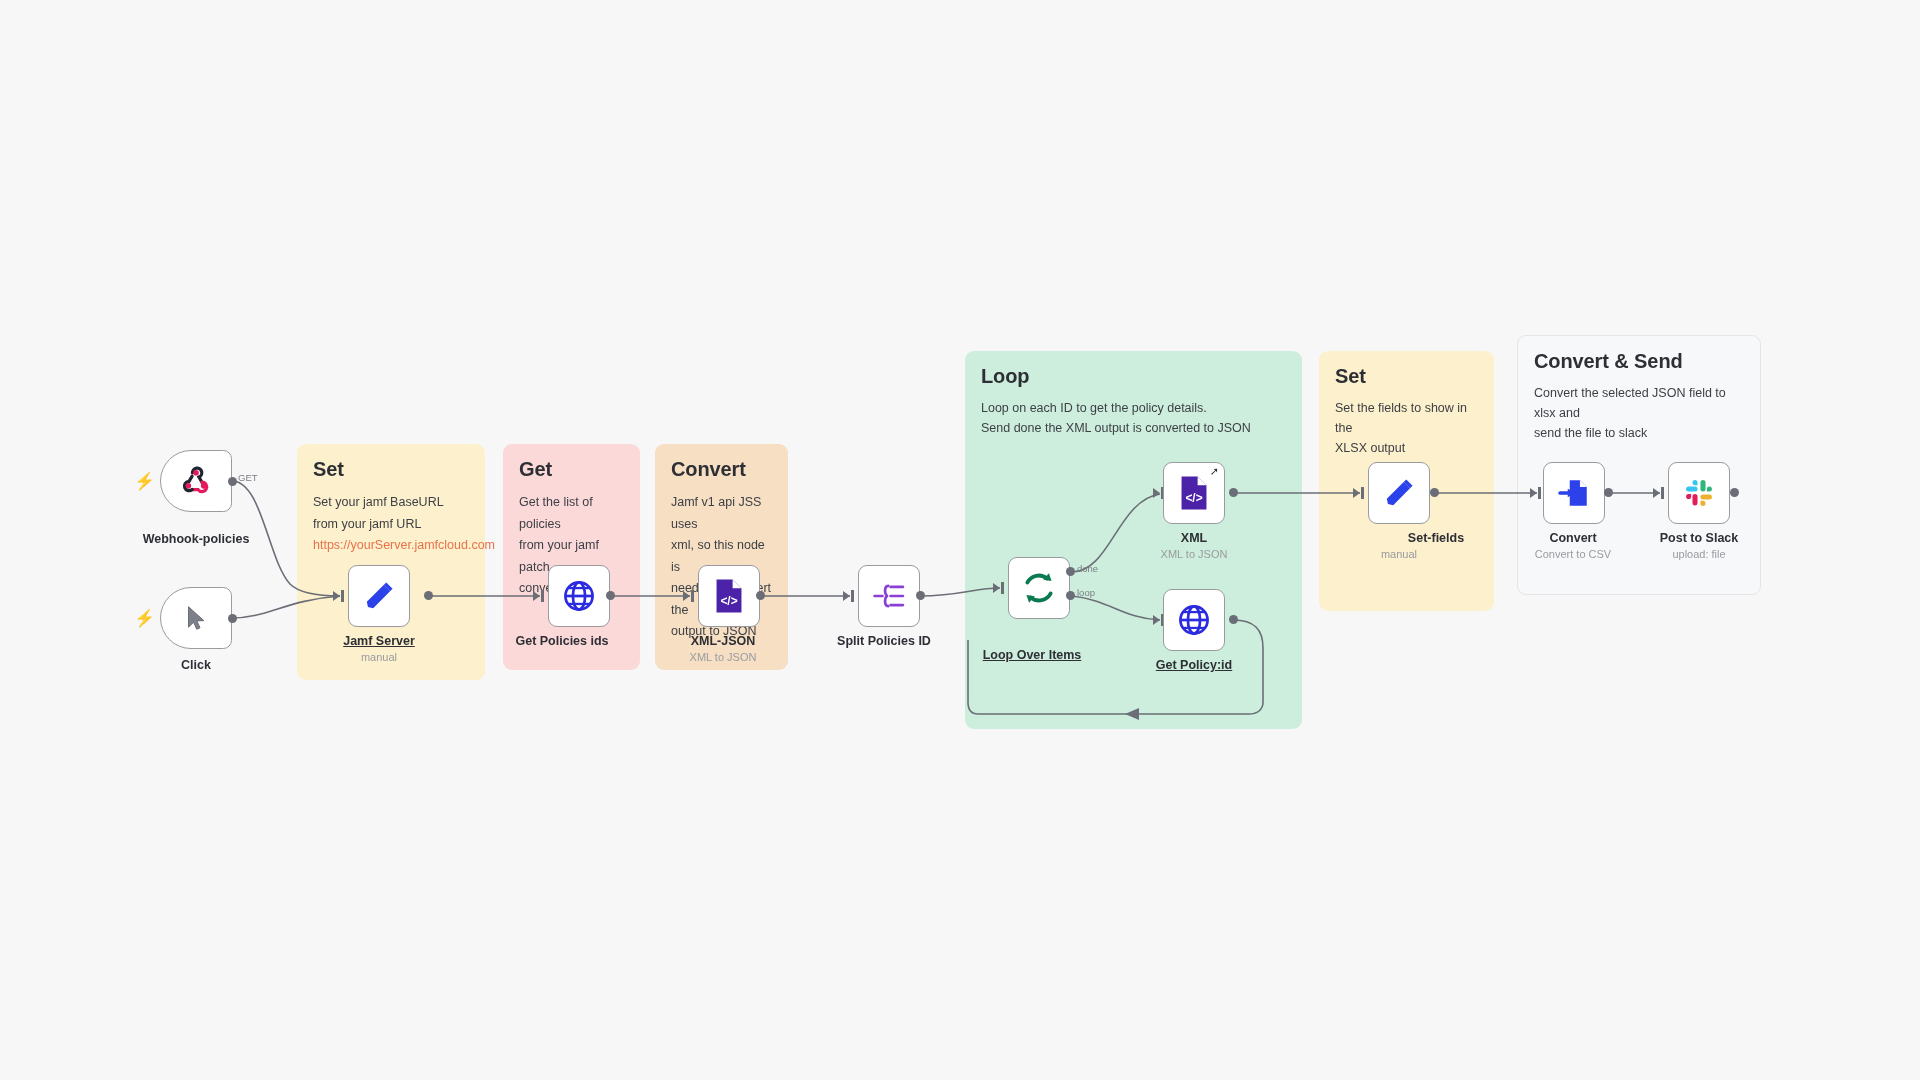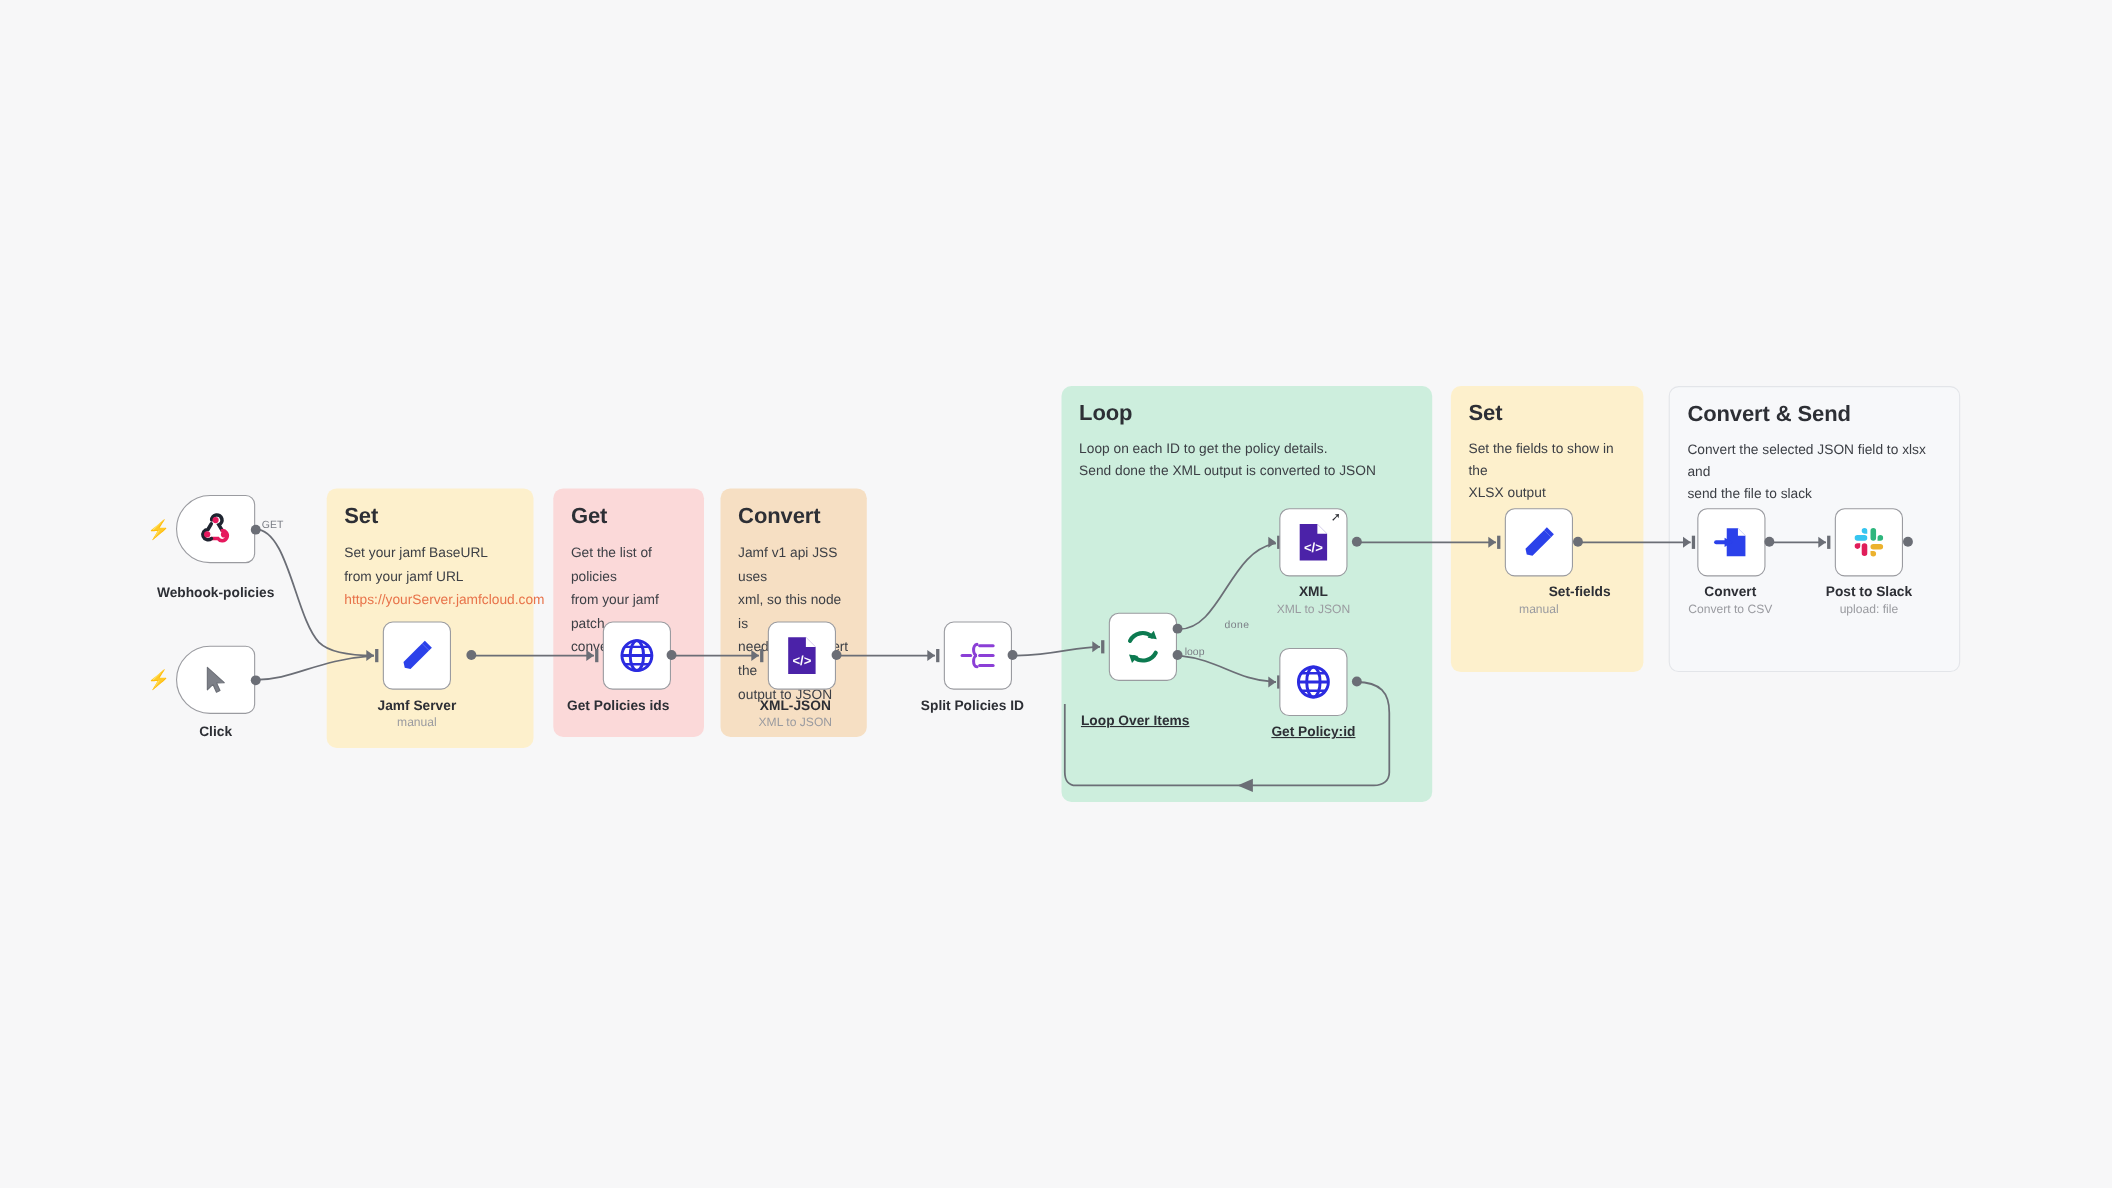--- a/index.html
+++ b/index.html
@@ -161,21 +161,21 @@
     <div class="sticky-body">Loop on each ID to get the policy details.
 Send done the XML output is converted to JSON</div>
   </div>
 
   <div class="sticky wide" style="left:1319px; top:351px; width:175px; height:260px; background:#fdf0cc;">
     <div class="sticky-title">Set</div>
     <div class="sticky-body">Set the fields to show in the
 XLSX output</div>
   </div>
 
-  <div class="sticky wide" style="left:1517px; top:351px; width:265px; height:260px; background:#f7f8fa; border:1px solid #e3e5e9;">
+  <div class="sticky wide" style="left:1517px; top:335px; width:244px; height:260px; background:#f7f8fa; border:1px solid #e3e5e9;">
     <div class="sticky-title">Convert &amp; Send</div>
     <div class="sticky-body">Convert the selected JSON field to xlsx and
 send the file to slack</div>
   </div>
 
   <svg id="wires">
     <g fill="none" stroke="#6b6e76" stroke-width="1.6">
 
       <path d="M 232,481 C 262,481 268,560 290,584 C 300,594 322,596 340,596"></path>
 
@@ -230,21 +230,21 @@
   <div class="node-label" style="left:196px; top:658px;">Click</div>
 
   <div class="arrow-in" style="left:333px; top:591px;"></div>
   <div class="node" style="left:348px; top:565px;">
     <svg width="34" height="34" viewBox="0 0 24 24">
       <path d="M4.2 19.8 L3.4 16.1 L15.3 4.2 L19.8 8.7 L7.9 20.6 Z" fill="#2b41ea"></path>
       <path d="M15.3 4.2 L17.1 2.4 L21.6 6.9 L19.8 8.7 Z" fill="#2b41ea"></path>
     </svg>
   </div>
   <div class="dot" style="left:424px; top:591px;"></div>
-  <div class="node-label" style="left:379px; top:634px;">Jamf Server</div>
+  <div class="node-label" style="left:379px; top:634px;text-decoration:underline;">Jamf Server</div>
   <div class="node-sub" style="left:379px; top:651px;">manual</div>
 
   <div class="arrow-in" style="left:533px; top:591px;"></div>
   <div class="node" style="left:548px; top:565px;">
     <svg width="34" height="34" viewBox="0 0 24 24">
       <circle cx="12" cy="12" r="9.6" fill="none" stroke="#2b2be0" stroke-width="1.9"></circle>
       <ellipse cx="12" cy="12" rx="4.3" ry="9.6" fill="none" stroke="#2b2be0" stroke-width="1.9"></ellipse>
       <line x1="2.4" y1="12" x2="21.6" y2="12" stroke="#2b2be0" stroke-width="1.9"></line>
       <line x1="4.1" y1="6.4" x2="19.9" y2="6.4" stroke="#2b2be0" stroke-width="1.6"></line>
       <line x1="4.1" y1="17.6" x2="19.9" y2="17.6" stroke="#2b2be0" stroke-width="1.6"></line>
@@ -281,21 +281,21 @@
   <div class="arrow-in" style="left:993px; top:583px;"></div>
   <div class="node" style="left:1008px; top:557px;">
     <svg width="36" height="36" viewBox="0 0 24 24">
       <path d="M4.2 8.4 A8.6 8.6 0 0 1 17.4 5.7" fill="none" stroke="#0c7a50" stroke-width="2.5" stroke-linecap="round"></path>
       <polygon points="18.6,2.2 20.4,7.4 14.9,6.5" fill="#0c7a50"></polygon>
       <path d="M19.8 15.6 A8.6 8.6 0 0 1 6.6 18.3" fill="none" stroke="#0c7a50" stroke-width="2.5" stroke-linecap="round"></path>
       <polygon points="5.4,21.8 3.6,16.6 9.1,17.5" fill="#0c7a50"></polygon>
     </svg>
   </div>
   <div class="dot" style="left:1066px; top:567px;"></div>
-  <div class="edge-label" style="left:1113px; top:563px;font-family:Liberation Mono, monospace;">done</div>
+  <div class="edge-label" style="left:1077px; top:563px;">done</div>
   <div class="dot" style="left:1066px; top:591px;"></div>
   <div class="edge-label" style="left:1077px; top:587px;">loop</div>
   <div class="node-label" style="left:1032px; top:648px;text-decoration:underline;">Loop Over Items</div>
 
   <div class="arrow-in" style="left:1153px; top:488px;"></div>
   <div class="node" style="left:1163px; top:462px;">
     <span class="pin-icon">➚</span>
     <svg width="32" height="36" viewBox="0 0 22 26">
       <path d="M2 1 H13.6 L20 7.4 V25 H2 Z" fill="#4b22a8"></path>
       <path d="M13.6 1 L20 7.4 H13.6 Z" fill="#ffffff"></path>

